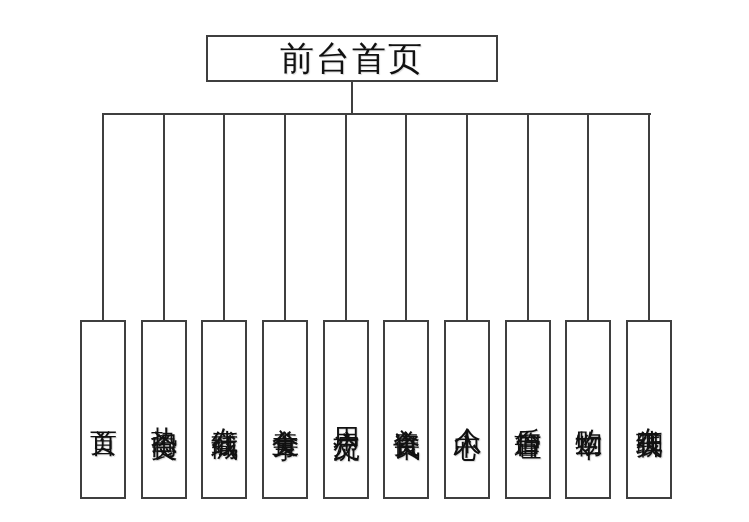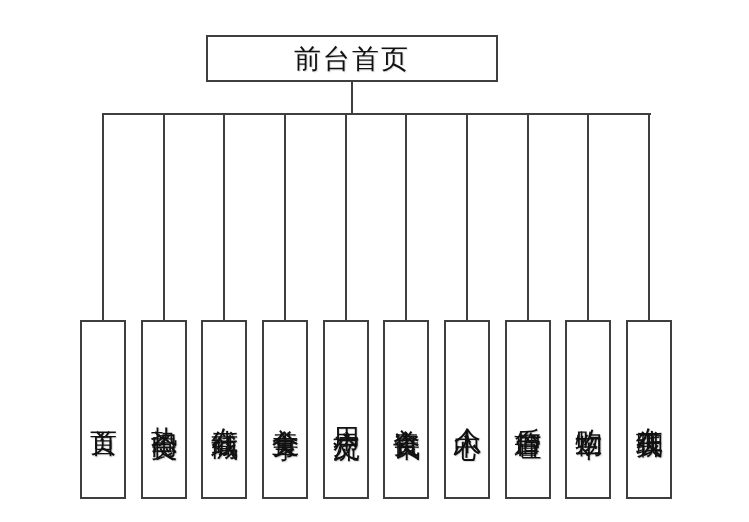--- a/index.html
+++ b/index.html
@@ -21,21 +21,21 @@
     left: 206px;
     top: 35px;
     width: 292px;
     height: 47px;
     box-sizing: border-box;
     border: 2px solid #3f3f3f;
     background: #ffffff;
     display: flex;
     align-items: center;
     justify-content: center;
-    font-size: 27px;
+    font-size: 34px;
     color: #111111;
     letter-spacing: 2px;
     text-shadow: 1px 1px 1px rgba(0,0,0,0.15);
     white-space: nowrap;
   }
   
   .stem-line {
     position: absolute;
     left: 351px;
     top: 82px;

